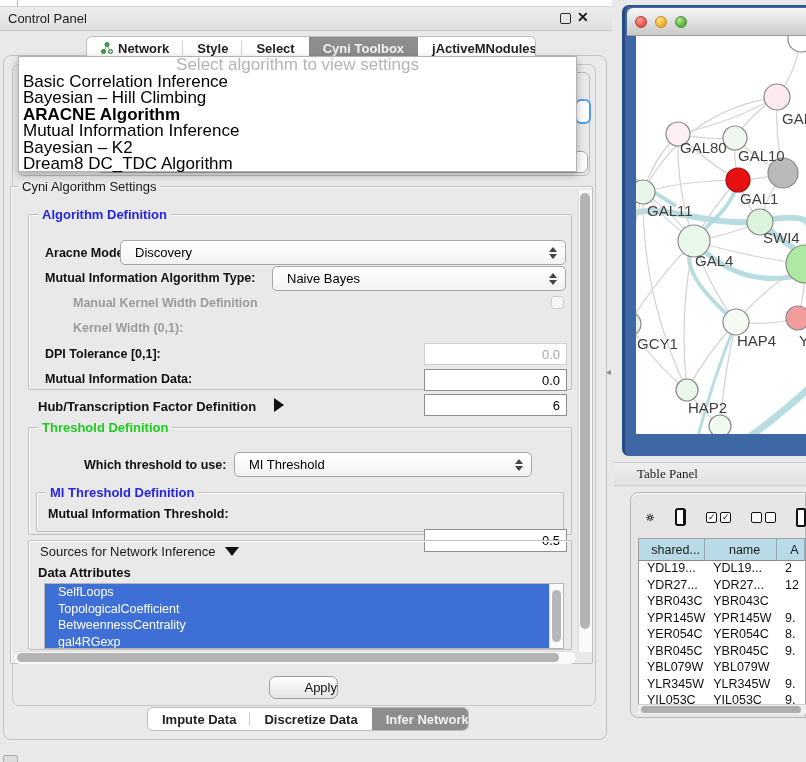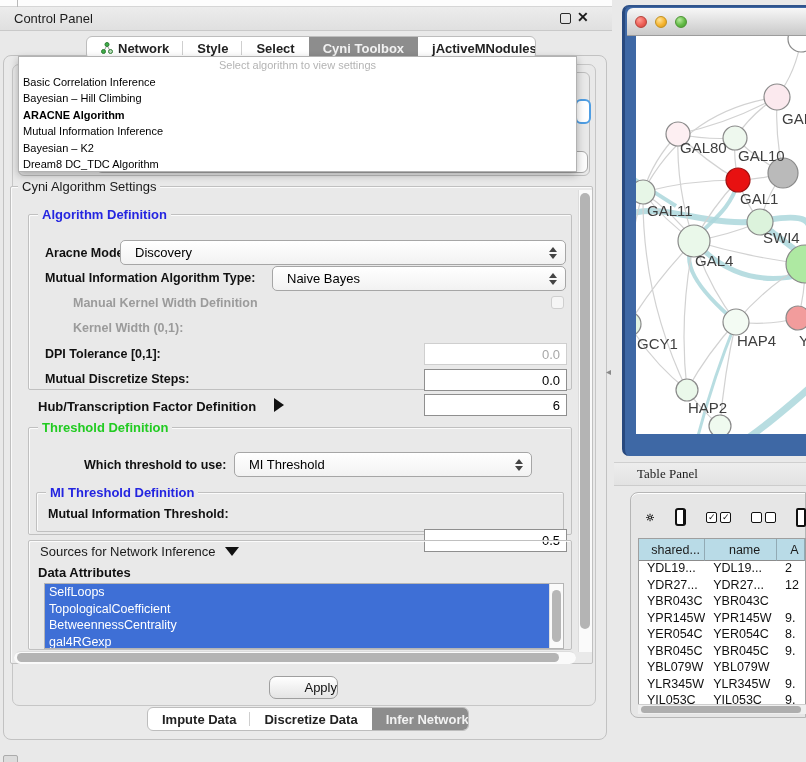--- a/index.html
+++ b/index.html
@@ -8,21 +8,21 @@
     font-family:"Liberation Sans",sans-serif;-webkit-font-smoothing:antialiased;}
   .abs{position:absolute;}
 
   
   .top-strip{left:0;top:0;width:612px;height:7px;background:#fdfdfd;border-bottom:1px solid #d6d6d6;}
   .top-tick{left:17px;top:0;width:1px;height:7px;background:#b9b9b9;}
 
   
   .cp-header{left:0;top:7px;width:612px;height:24px;background:linear-gradient(#ececec,#e0e0e0);
     border-bottom:1px solid #c9c9c9;display:flex;align-items:center;}
-  .cp-title{margin-left:14px;font-size:13px;color:#1c1c1c;}
+  .cp-title{margin-left:8px;font-size:13px;color:#1c1c1c;}
   .win-float{left:560px;top:13px;width:11px;height:11px;border:1.5px solid #2a2a2a;border-radius:2px;background:transparent;}
   .win-close{left:577px;top:9px;font-size:14px;font-weight:bold;color:#1a1a1a;}
 
   
   .outer-panel{left:3px;top:55px;width:604px;height:685px;border:1px solid #c2c2c2;border-radius:8px;background:#eaeaea;}
   .inner-panel{left:12px;top:64px;width:584px;height:642px;border:1px solid #c6c6c6;border-radius:7px;background:#e9e9e9;}
   .hidden-group{left:18px;top:72px;width:572px;height:104px;border:1px solid #bdbdbd;border-radius:6px;background:#e9e9e9;}
   .blue-combo-frag{left:575px;top:99px;width:16px;height:25px;border:2px solid #4f9ee3;border-radius:6px;background:#fff;}
   .white-combo-frag{left:96px;top:151px;width:492px;height:22px;border:1px solid #a8a8a8;border-radius:6px;background:#fcfcfc;}
 
@@ -30,21 +30,21 @@
   .tabbar{left:86px;top:36px;width:450px;height:24px;background:#fff;border:1px solid #bdbdbd;border-radius:6px;
     display:flex;align-items:stretch;overflow:hidden;}
   .tab{display:flex;align-items:center;justify-content:center;padding:0 14px;font-size:13px;font-weight:600;color:#222;
     position:relative;white-space:nowrap;}
   .tab .sep{position:absolute;right:0;top:4px;bottom:4px;width:1px;background:#cfcfcf;}
   .tab.selected{background:#8d8d8d;color:#f2f2f2;}
   .tab .net-ico{margin-right:5px;display:inline-flex;}
 
   
   .dropdown{left:18px;top:56px;width:559px;height:116px;background:#fff;border:1px solid #b2b2b2;
-    box-shadow:0 3px 8px rgba(0,0,0,.28);z-index:30;font-size:11px;}
+    box-shadow:0 3px 8px rgba(0,0,0,.28);z-index:30;font-size:17px;}
   .dd-row{height:16.5px;line-height:16.5px;padding-left:4px;color:#000;white-space:nowrap;}
   .dd-placeholder{color:#b4b4b4;text-align:center;padding-left:0;}
   .dd-bold{font-weight:bold;}
 
   
   .group{border:1px solid #c0c0c0;border-radius:2px;box-shadow:inset 1px 1px 0 rgba(255,255,255,.8);}
   .group-title{position:absolute;background:#e9e9e9;padding:0 4px;font-size:13px;line-height:13px;white-space:nowrap;}
   .settings-group{left:10px;top:186px;width:583px;height:478px;background:#e9e9e9;}
   .lbl{position:absolute;font-size:12.5px;font-weight:bold;color:#111;white-space:nowrap;}
   .lbl.dis{color:#9b9b9b;padding-left:28px;}
@@ -55,21 +55,21 @@
   .combo .tri-dn{width:0;height:0;border-left:4px solid transparent;border-right:4px solid transparent;border-top:5px solid #444;}
   .field{position:absolute;background:#fff;border:1px solid #8f8f8f;font-size:13px;color:#000;
     display:flex;align-items:center;justify-content:flex-end;padding-right:6px;margin-top:27px;}
   .field.dis{border-color:#cfcfcf;color:#a7a7a7;}
   .checkbox{position:absolute;width:13px;height:13px;border:1px solid #cfcfcf;border-radius:3px;background:#f5f5f5;}
   .tri-right{display:inline-block;width:0;height:0;border-top:7px solid transparent;border-bottom:7px solid transparent;border-left:10px solid #111;}
   .tri-down{display:inline-block;width:0;height:0;border-left:7px solid transparent;border-right:7px solid transparent;border-top:9px solid #111;}
 
   
   .attr-list{left:44px;top:583px;width:520px;height:66px;background:#fff;border:1px solid #b5b5b5;overflow:hidden;}
-  .attr-item{height:16.5px;line-height:16.5px;padding-left:4px;font-size:12.5px;color:#fff;background:#3e6fd6;width:504px;}
+  .attr-item{height:16.5px;line-height:16.5px;padding-left:13px;font-size:12.5px;color:#fff;background:#3e6fd6;width:504px;}
   .list-vscroll{position:absolute;right:0;top:0;width:14px;height:100%;background:#fafafa;border-left:1px solid #e0e0e0;}
   .list-vthumb{position:absolute;left:2px;top:6px;width:9px;height:52px;border-radius:5px;background:#b6b6b6;}
 
   
   .vscroll{left:578px;top:190px;width:14px;height:462px;background:#fafafa;border-left:1px solid #dcdcdc;}
   .vthumb{left:580px;top:193px;width:10px;height:436px;border-radius:6px;background:#b4b4b4;}
   .hscroll{left:14px;top:651px;width:562px;height:13px;background:#fafafa;border-top:1px solid #dcdcdc;border-radius:7px;}
   .hthumb{left:17px;top:653px;width:542px;height:9px;border-radius:5px;background:#b4b4b4;}
 
   .apply-btn{left:269px;top:676px;width:69px;height:23px;border:1px solid #9f9f9f;border-radius:7px;
@@ -206,21 +206,21 @@
   <div class="lbl dis" style="left:45px;top:321px;">Kernel Width (0,1):</div>
   <div class="field dis" style="left:424px;top:316px;width:143px;height:22px;">
     <span>0.0</span>
   </div>
 
   <div class="lbl" style="left:45px;top:347px;">DPI Tolerance [0,1]:</div>
   <div class="field" style="left:424px;top:342px;width:143px;height:22px;">
     <span>0.0</span>
   </div>
 
-  <div class="lbl" style="left:45px;top:372px;">Mutual Discretize Steps:</div>
+  <div class="lbl" style="left:45px;top:372px;">Mutual Information Data:</div>
   <div class="field" style="left:424px;top:367px;width:143px;height:22px;">
     <span>6</span>
   </div>
 
   <div class="lbl" style="left:38px;top:399px;font-size:13px;">Hub/Transcription Factor Definition</div>
   <div class="abs" style="left:274px;top:398px;"><span class="tri-right"></span></div>
 
   <div class="abs group" style="left:28px;top:427px;width:544px;height:108px;"></div>
   <div class="group-title" style="left:38px;top:421px;color:#21cb21;font-weight:600;">Threshold Definition</div>
 

